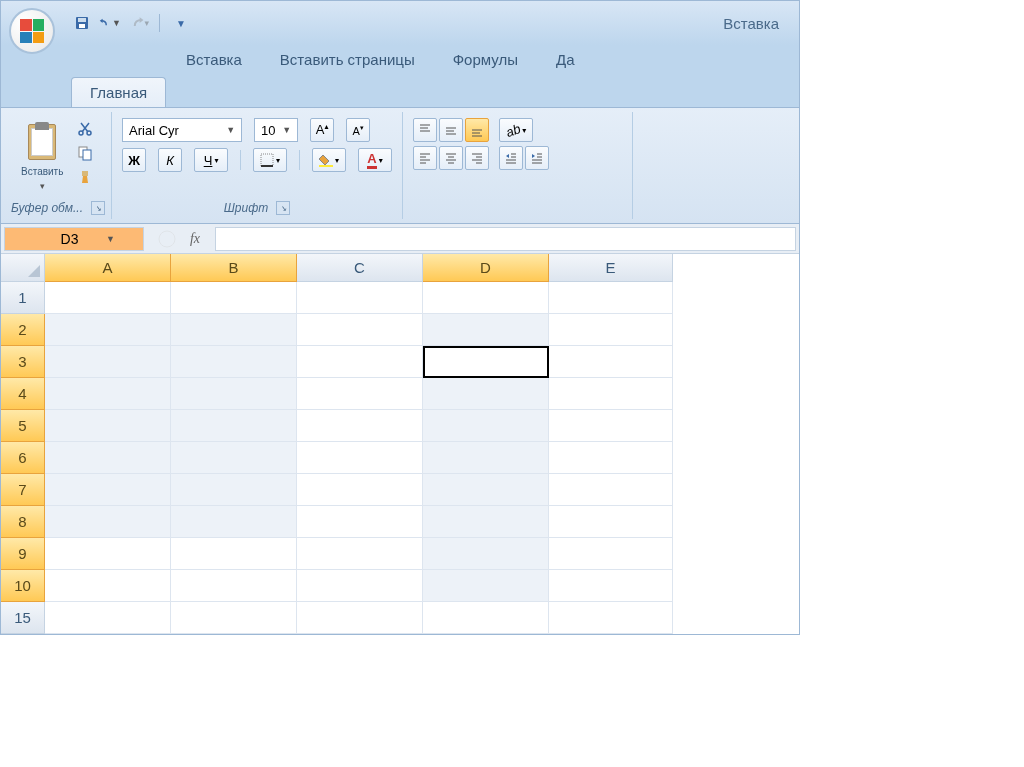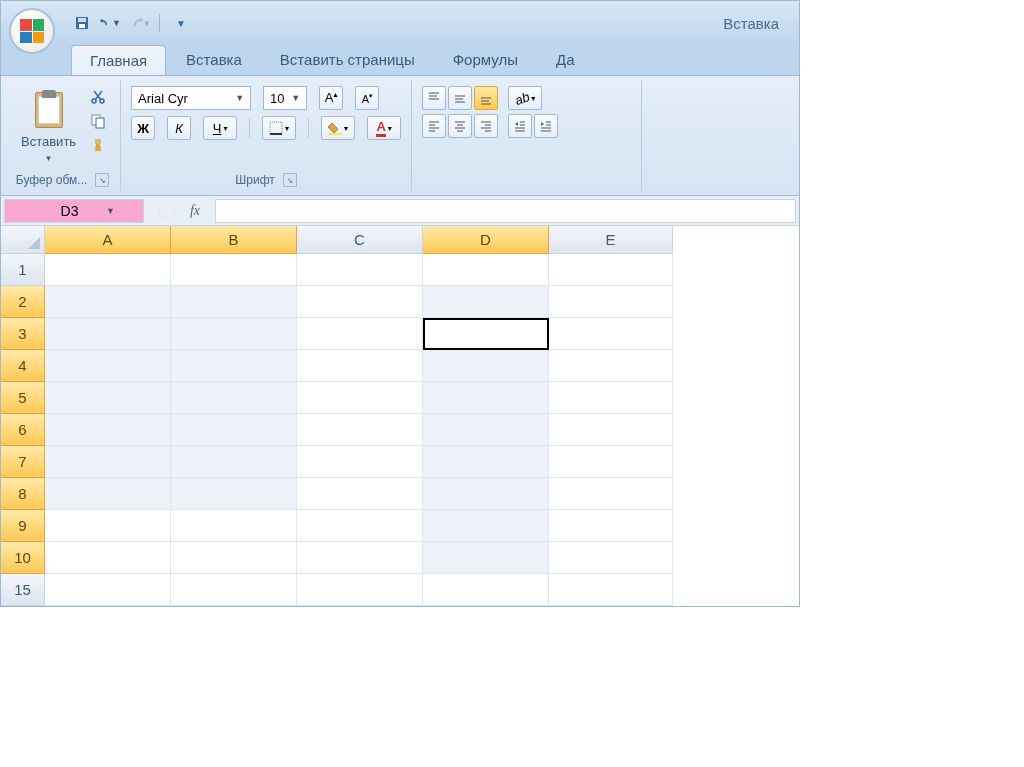--- a/index.html
+++ b/index.html
@@ -15,27 +15,27 @@
 .office-logo span:nth-child(3) { background: #2980b9; }
 .office-logo span:nth-child(4) { background: #f39c12; }
 .qat { display: flex; gap: 6px; margin-left: 20px; align-items: center; }
 .qat-btn { width: 22px; height: 22px; display: flex; align-items: center; justify-content: center; cursor: pointer; border-radius: 3px; }
 .qat-sep { width: 1px; height: 18px; background: #9db8d5; margin: 0 4px; }
 .title-text { position: absolute; right: 20px; color: #4a6a8a; font-size: 15px; }
 
 
 .ribbon-tabs { display: flex; padding-left: 70px; gap: 2px; background: linear-gradient(to bottom, #bdd6ed, #bdd6ed); }
 .ribbon-tab { padding: 6px 18px; font-size: 15px; color: #3a5a7a; cursor: pointer; border-radius: 4px 4px 0 0; }
-.ribbon-tab.active { background: linear-gradient(to bottom, #f0f5fb, #e5eef8); border: 1px solid #9db8d5; border-bottom: none; }
+.ribbon-tab.active { background: linear-gradient(to bottom, #f0f5fb, #e5eef8); border: 1px solid #9db8d5; border-bottom: none; margin-top: 32px; }
 
 
 .ribbon-body { background: linear-gradient(to bottom, #e5eef8, #d5e3f2); border-top: 1px solid #9db8d5; border-bottom: 1px solid #9db8d5; display: flex; padding: 4px; }
 .ribbon-group { border-right: 1px solid #b5cde4; padding: 2px 6px; display: flex; flex-direction: column; }
 .group-content { flex: 1; display: flex; gap: 4px; align-items: flex-start; padding: 4px; }
-.group-label { font-size: 12px; color: #4a6a8a; text-align: center; padding: 2px 0; display: flex; justify-content: center; align-items: center; gap: 8px; }
+.group-label { font-size: 12px; color: #4a6a8a; text-align: center; padding: 2px 0; display: flex; justify-content: center; align-items: center; gap: 8px; font-style: italic; }
 .group-launcher { width: 14px; height: 14px; border: 1px solid #9db8d5; display: inline-flex; align-items: center; justify-content: center; font-size: 8px; cursor: pointer; }
 
 .big-btn { display: flex; flex-direction: column; align-items: center; gap: 4px; padding: 4px 6px; cursor: pointer; border-radius: 3px; }
 .clipboard-icon { width: 34px; height: 40px; position: relative; }
 .clipboard-icon .board { position: absolute; width: 28px; height: 36px; background: #d9b877; border: 1px solid #a8895a; border-radius: 2px; left: 3px; top: 2px; }
 .clipboard-icon .paper { position: absolute; width: 22px; height: 28px; background: #fff; border: 1px solid #ccc; left: 6px; top: 6px; }
 .clipboard-icon .clip { position: absolute; width: 14px; height: 8px; background: #888; border-radius: 2px 2px 0 0; left: 10px; top: 0; }
 
 .small-btns { display: flex; flex-direction: column; gap: 2px; }
 .small-btn { width: 24px; height: 22px; display: flex; align-items: center; justify-content: center; cursor: pointer; border-radius: 3px; }
@@ -45,21 +45,21 @@
 .font-size { width: 44px; height: 24px; border: 1px solid #9db8d5; background: #fff; font-size: 13px; padding: 2px 6px; display: flex; align-items: center; justify-content: space-between; cursor: pointer; }
 .toolbar-btn { width: 24px; height: 24px; border: 1px solid #9db8d5; background: linear-gradient(to bottom, #fafcfe, #e5eef8); display: flex; align-items: center; justify-content: center; cursor: pointer; font-size: 13px; border-radius: 2px; }
 .toolbar-btn.active { background: linear-gradient(to bottom, #ffe9a8, #ffc955); border-color: #e8a33d; }
 .toolbar-btn .drop { font-size: 8px; margin-left: 2px; }
 .font-col { display: flex; flex-direction: column; }
 .align-col { display: flex; flex-direction: column; gap: 4px; }
 .align-extra { display: flex; gap: 2px; }
 
 
 .formula-bar { display: flex; align-items: center; background: #e8eef5; border-bottom: 1px solid #c5d3e2; height: 30px; }
-.name-box { width: 140px; border-right: 1px solid #c5d3e2; padding: 0 28px; display: flex; align-items: center; justify-content: space-between; font-size: 14px; background: #f9a8d4; height: 24px; margin: 3px; border: 1px solid #c5d3e2; }
+.name-box { width: 140px; border-right: 1px solid #c5d3e2; padding: 0 28px; display: flex; align-items: center; justify-content: space-between; font-size: 14px; background: #fdba74; height: 24px; margin: 3px; border: 1px solid #c5d3e2; }
 .fx-btns { display: flex; gap: 4px; padding: 0 8px; align-items: center; }
 .fx-btn { width: 24px; height: 22px; display: flex; align-items: center; justify-content: center; cursor: pointer; font-style: italic; font-size: 14px; color: #666; }
 .formula-input { flex: 1; background: #fff; height: 24px; border: 1px solid #c5d3e2; margin: 3px 3px 3px 0; }
 
 
 .grid { background: #fff; }
 .col-headers { display: flex; }
 .corner { width: 44px; height: 28px; background: linear-gradient(to bottom, #f3f6fa, #dde5ef); border-right: 1px solid #c5d3e2; border-bottom: 1px solid #c5d3e2; position: relative; }
 .corner::after { content: ''; position: absolute; right: 4px; bottom: 4px; width: 0; height: 0; border-left: 12px solid transparent; border-bottom: 12px solid #b8c5d4; }
 .col-header { width: 126px; height: 28px; background: linear-gradient(to bottom, #f3f6fa, #dde5ef); border-right: 1px solid #c5d3e2; border-bottom: 1px solid #c5d3e2; display: flex; align-items: center; justify-content: center; font-size: 15px; color: #3a5a7a; cursor: pointer; }
@@ -131,21 +131,21 @@
   <div class="ribbon-body">
 
     <div class="ribbon-group">
       <div class="group-content">
         <div class="big-btn">
           <div class="clipboard-icon">
             <div class="board"></div>
               <div class="paper"></div>
               <div class="clip"></div>
           </div>
-          <span style="font-size:13px;color:#3a5a7a">Вставить</span>
+          <span style="font-size:10px;color:#3a5a7a">Вставить</span>
           <span class="dropdown-arrow">▾</span>
         </div>
         <div class="small-btns">
           <div class="small-btn">
             <svg width="16" height="16" viewBox="0 0 16 16">
                 <circle cx="4" cy="12" r="2" fill="none" stroke="#3a6aa8" stroke-width="1.5"></circle>
                 <circle cx="12" cy="12" r="2" fill="none" stroke="#3a6aa8" stroke-width="1.5"></circle>
                 <path d="M5 11 L12 2 M11 11 L4 2" stroke="#3a6aa8" stroke-width="1.5"></path>
               </svg>
           </div>

